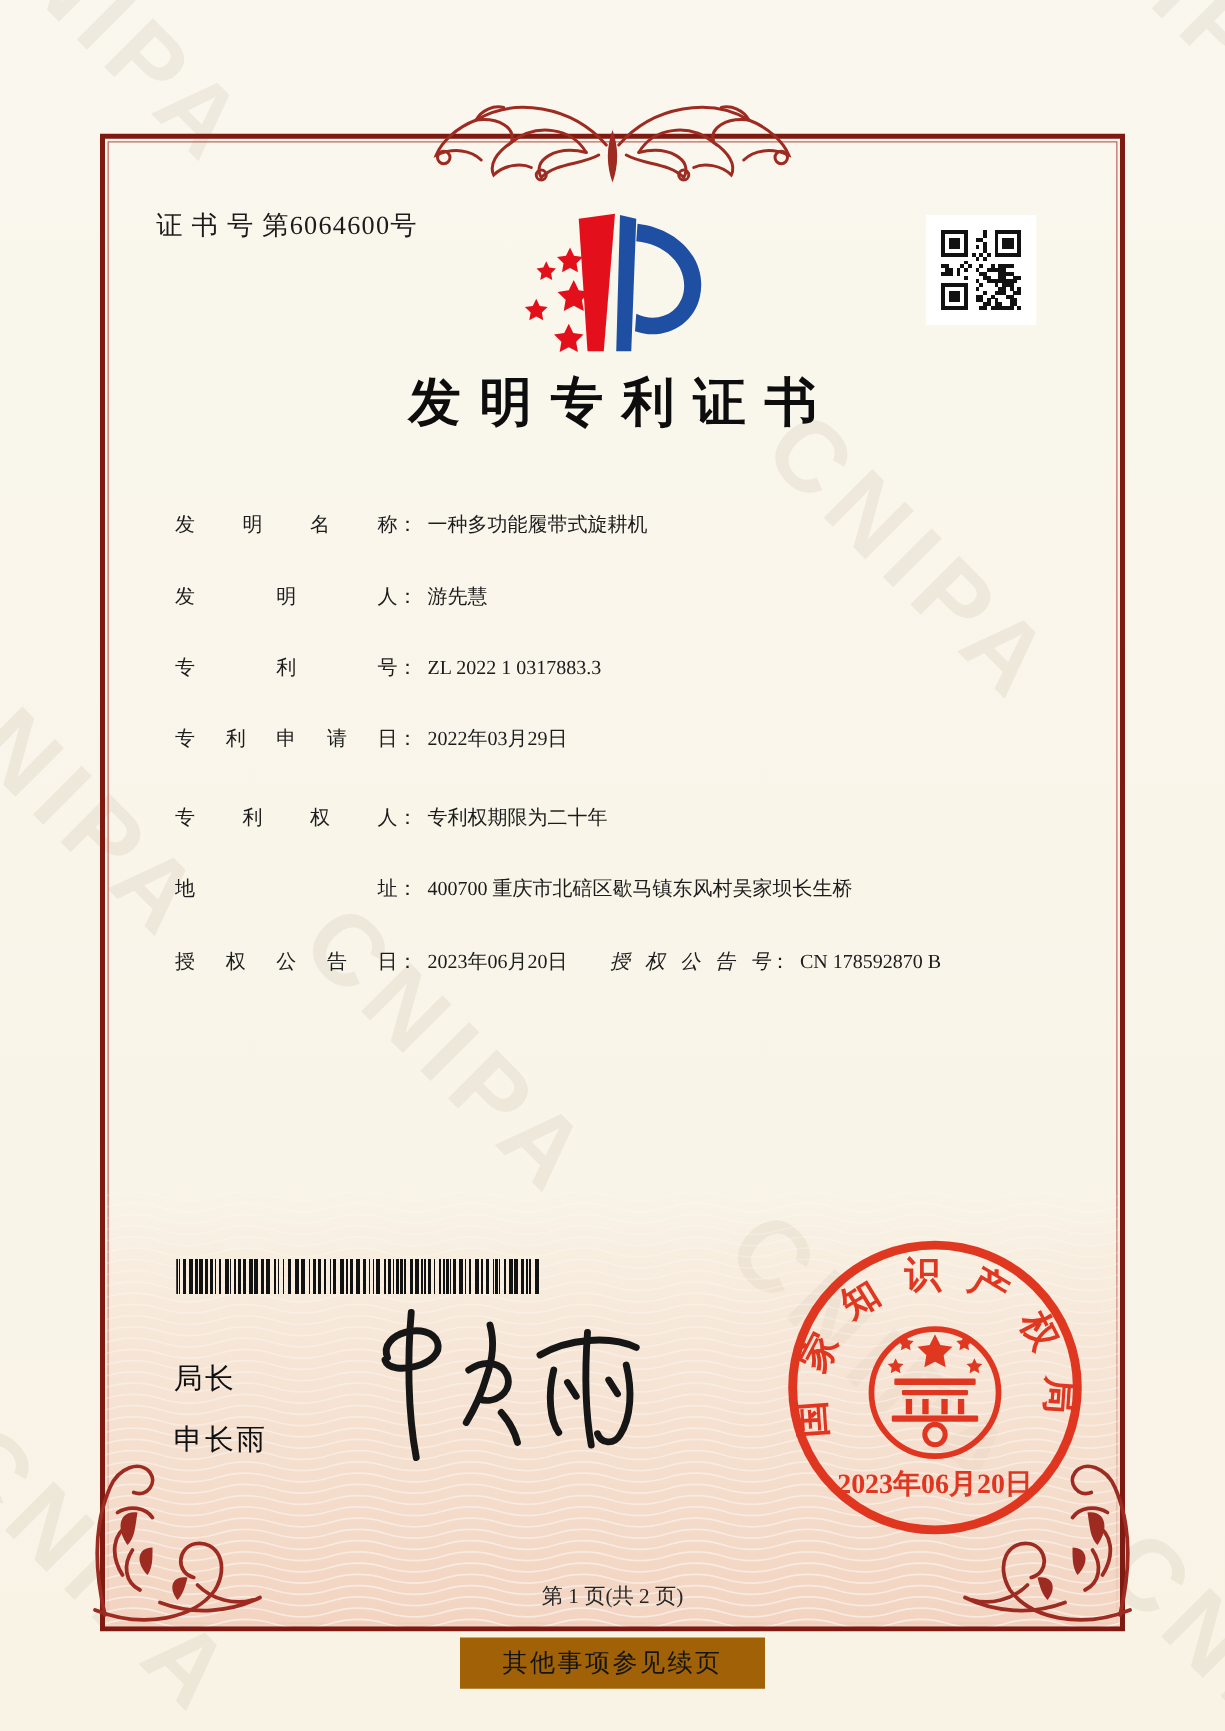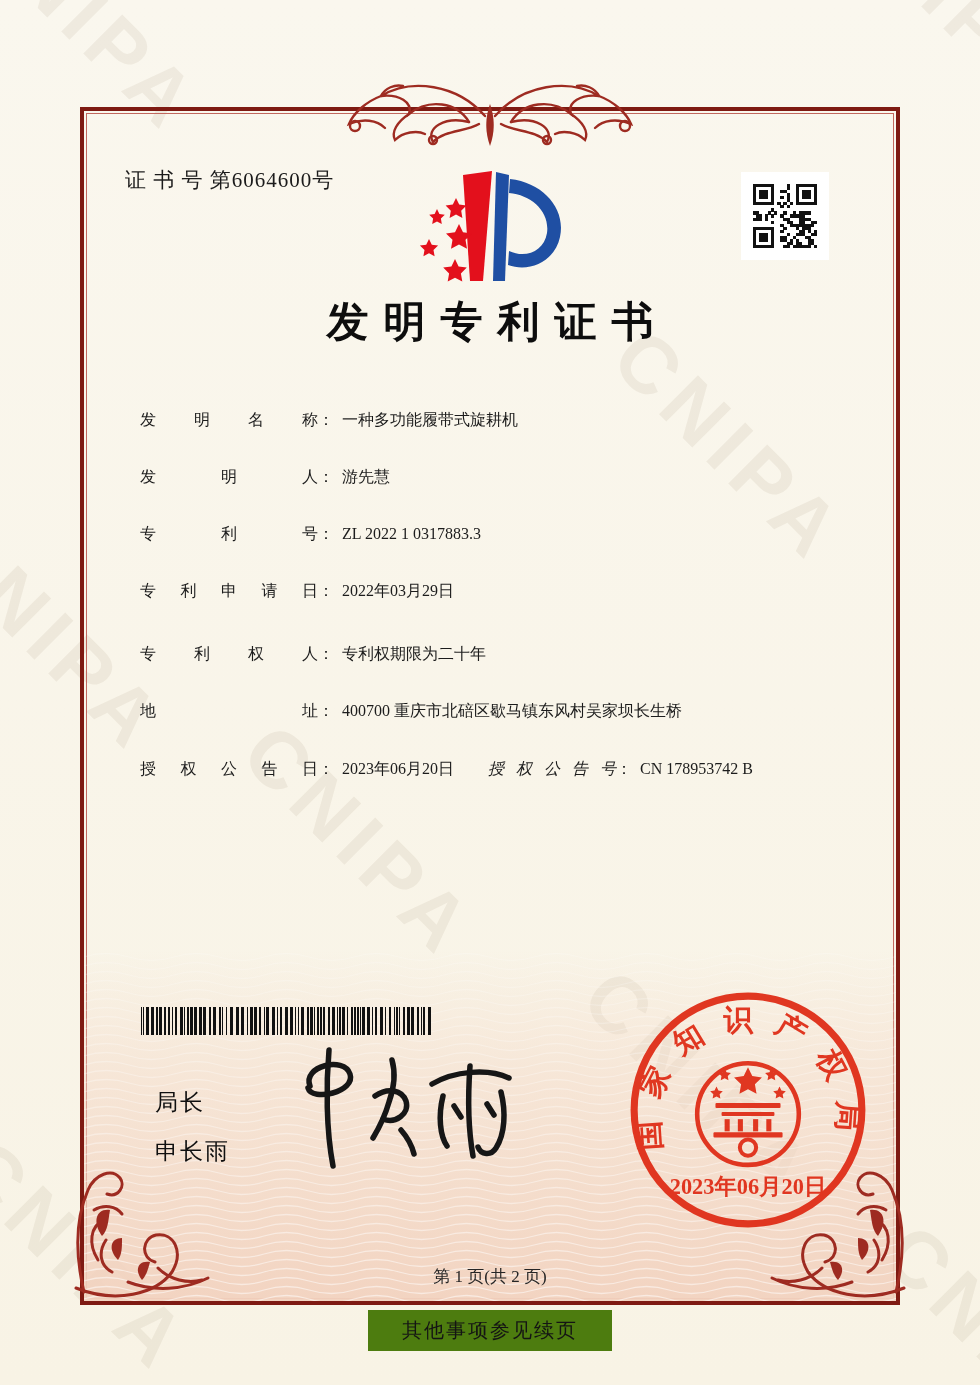--- a/index.html
+++ b/index.html
@@ -55,34 +55,34 @@
 
   .paras { position:absolute; left:140px; top:810px; width:708px; font-size:20px;
     line-height:31px; color:#1f1f1f; text-align:justify; }
   .paras p { margin:0 0 11px 0; text-indent:2em; }
 
   .barcode { position:absolute; left:141px; top:1006px; width:292px; height:30px; }
   .barcode svg { width:100%; height:100%; shape-rendering:crispEdges; }
 
   .director-title, .director-name {
     position:absolute; left:139px; font-family:"Liberation Sans",sans-serif;
-    font-size:23px; color:#101010; letter-spacing:2px;margin-left:16px;
+    font-size:23px; color:#101010; letter-spacing:2px;
   }
   .director-title { top:1087px; }
   .director-name  { top:1136px; }
 
   .signature { position:absolute; left:282px; top:1044px; width:240px; height:130px; }
 
   .seal { position:absolute; left:626px; top:988px; width:244px; height:244px; opacity:.96; }
 
   .page-num { position:absolute; left:0; top:1265px; width:980px; text-align:center; font-size:17px; color:#262626; }
 
   .cont-box {
     position:absolute; left:50%; top:1310px; transform:translateX(-50%);
-    background:#4d7c0f; padding:7px 34px; font-size:20px; color:#141414; letter-spacing:2px;
+    background:#a16207; padding:7px 34px; font-size:20px; color:#141414; letter-spacing:2px;
   }
 </style>
 </head>
 <body>
 
 <div class="page-bg"></div>
 
 <div class="wm" style="left:-60px;  top:-30px;">CNIPA</div>
 <div class="wm" style="left:800px;  top:-55px;">CNIPA</div>
 <div class="wm" style="left:585px;  top:400px;">CNIPA</div>
@@ -429,21 +429,21 @@
 <div class="row r5">
   <span class="lbl">专利权人</span><span class="colon">：</span><span>专利权期限为二十年</span>
 </div>
 <div class="row r6">
   <span class="lbl">地址</span><span class="colon">：</span><span>400700 重庆市北碚区歇马镇东风村吴家坝长生桥</span>
 </div>
 <div class="row r7">
   <span class="lbl">授权公告日</span><span class="colon">：</span><span>2023年06月20日</span>
 </div>
 <div class="row r7b">
-  <span class="lbl2">授权公告号</span><span class="colon">：</span><span>CN 178953742 B</span>
+  <span class="lbl2">授权公告号</span><span class="colon">：</span><span>CN 178592870 B</span>
 </div>
 
 <div class="paras">
 </div>
 
 <div class="barcode">
   <svg id="barcode-svg" viewBox="0 0 292 30" preserveAspectRatio="none">
       <rect x="0" y="1" width="1" height="28" fill="#111111"></rect>
       <rect x="2" y="1" width="1" height="28" fill="#111111"></rect>
       <rect x="5" y="1" width="3" height="28" fill="#111111"></rect>

